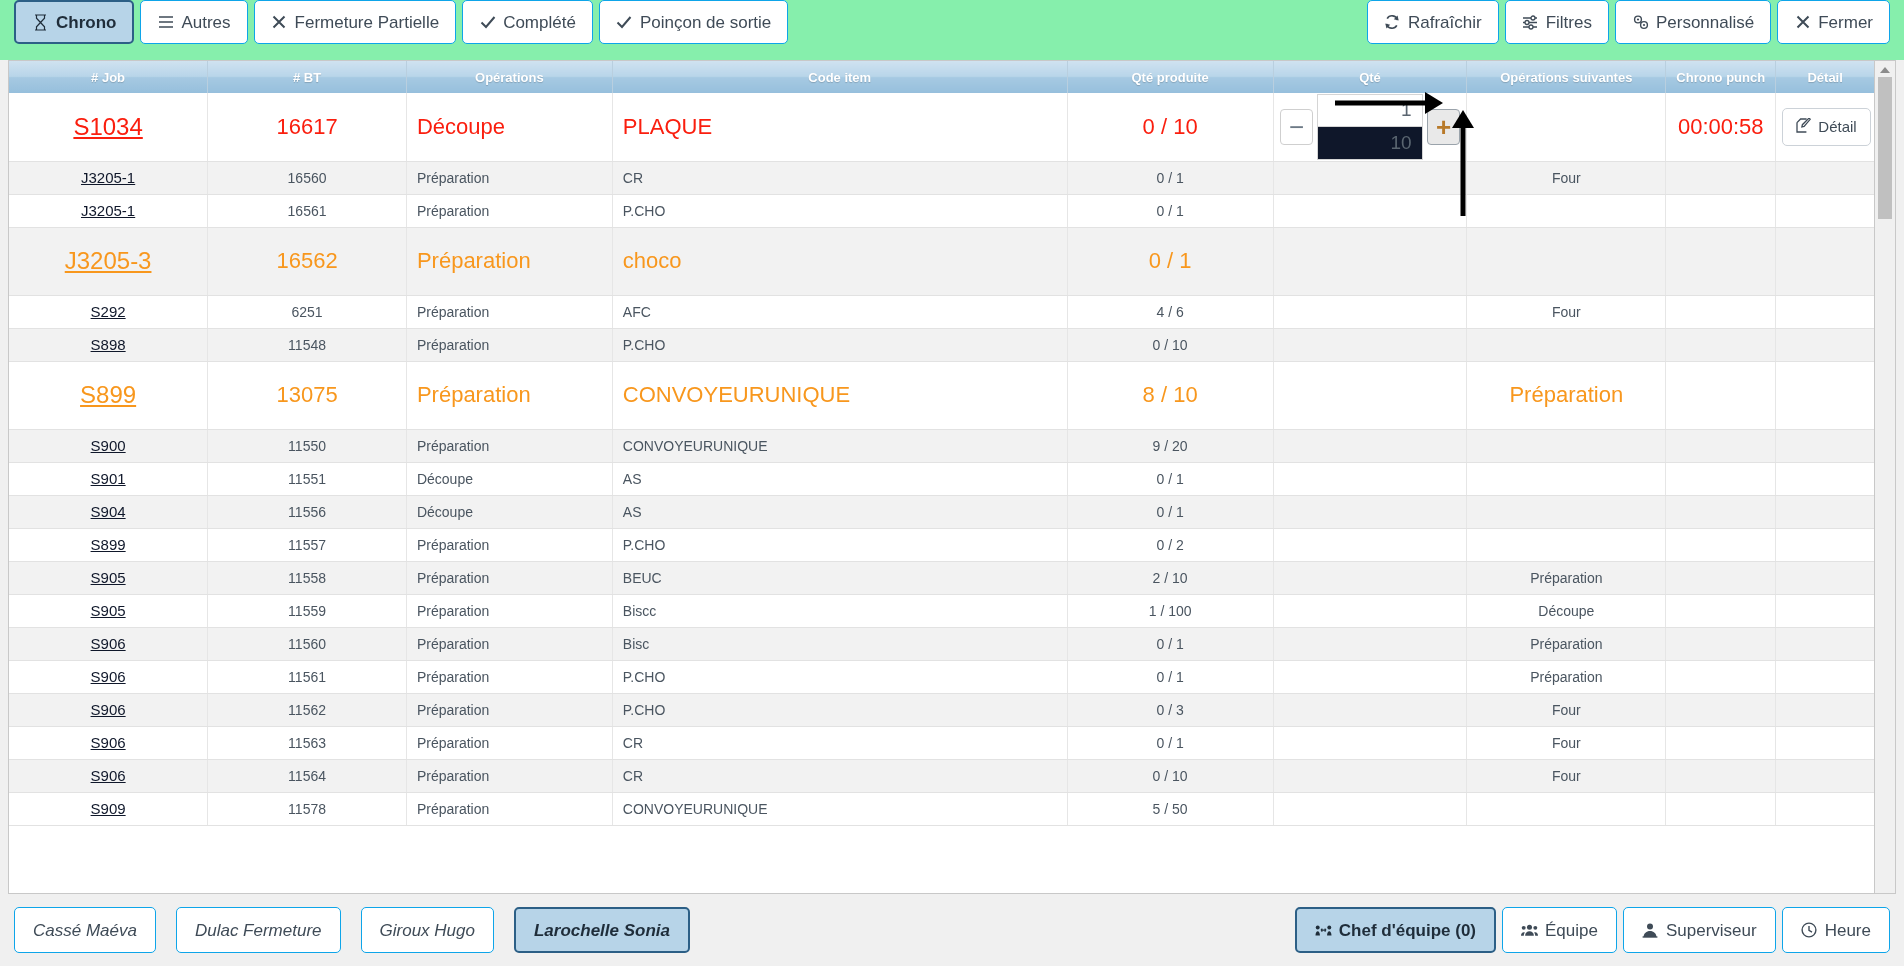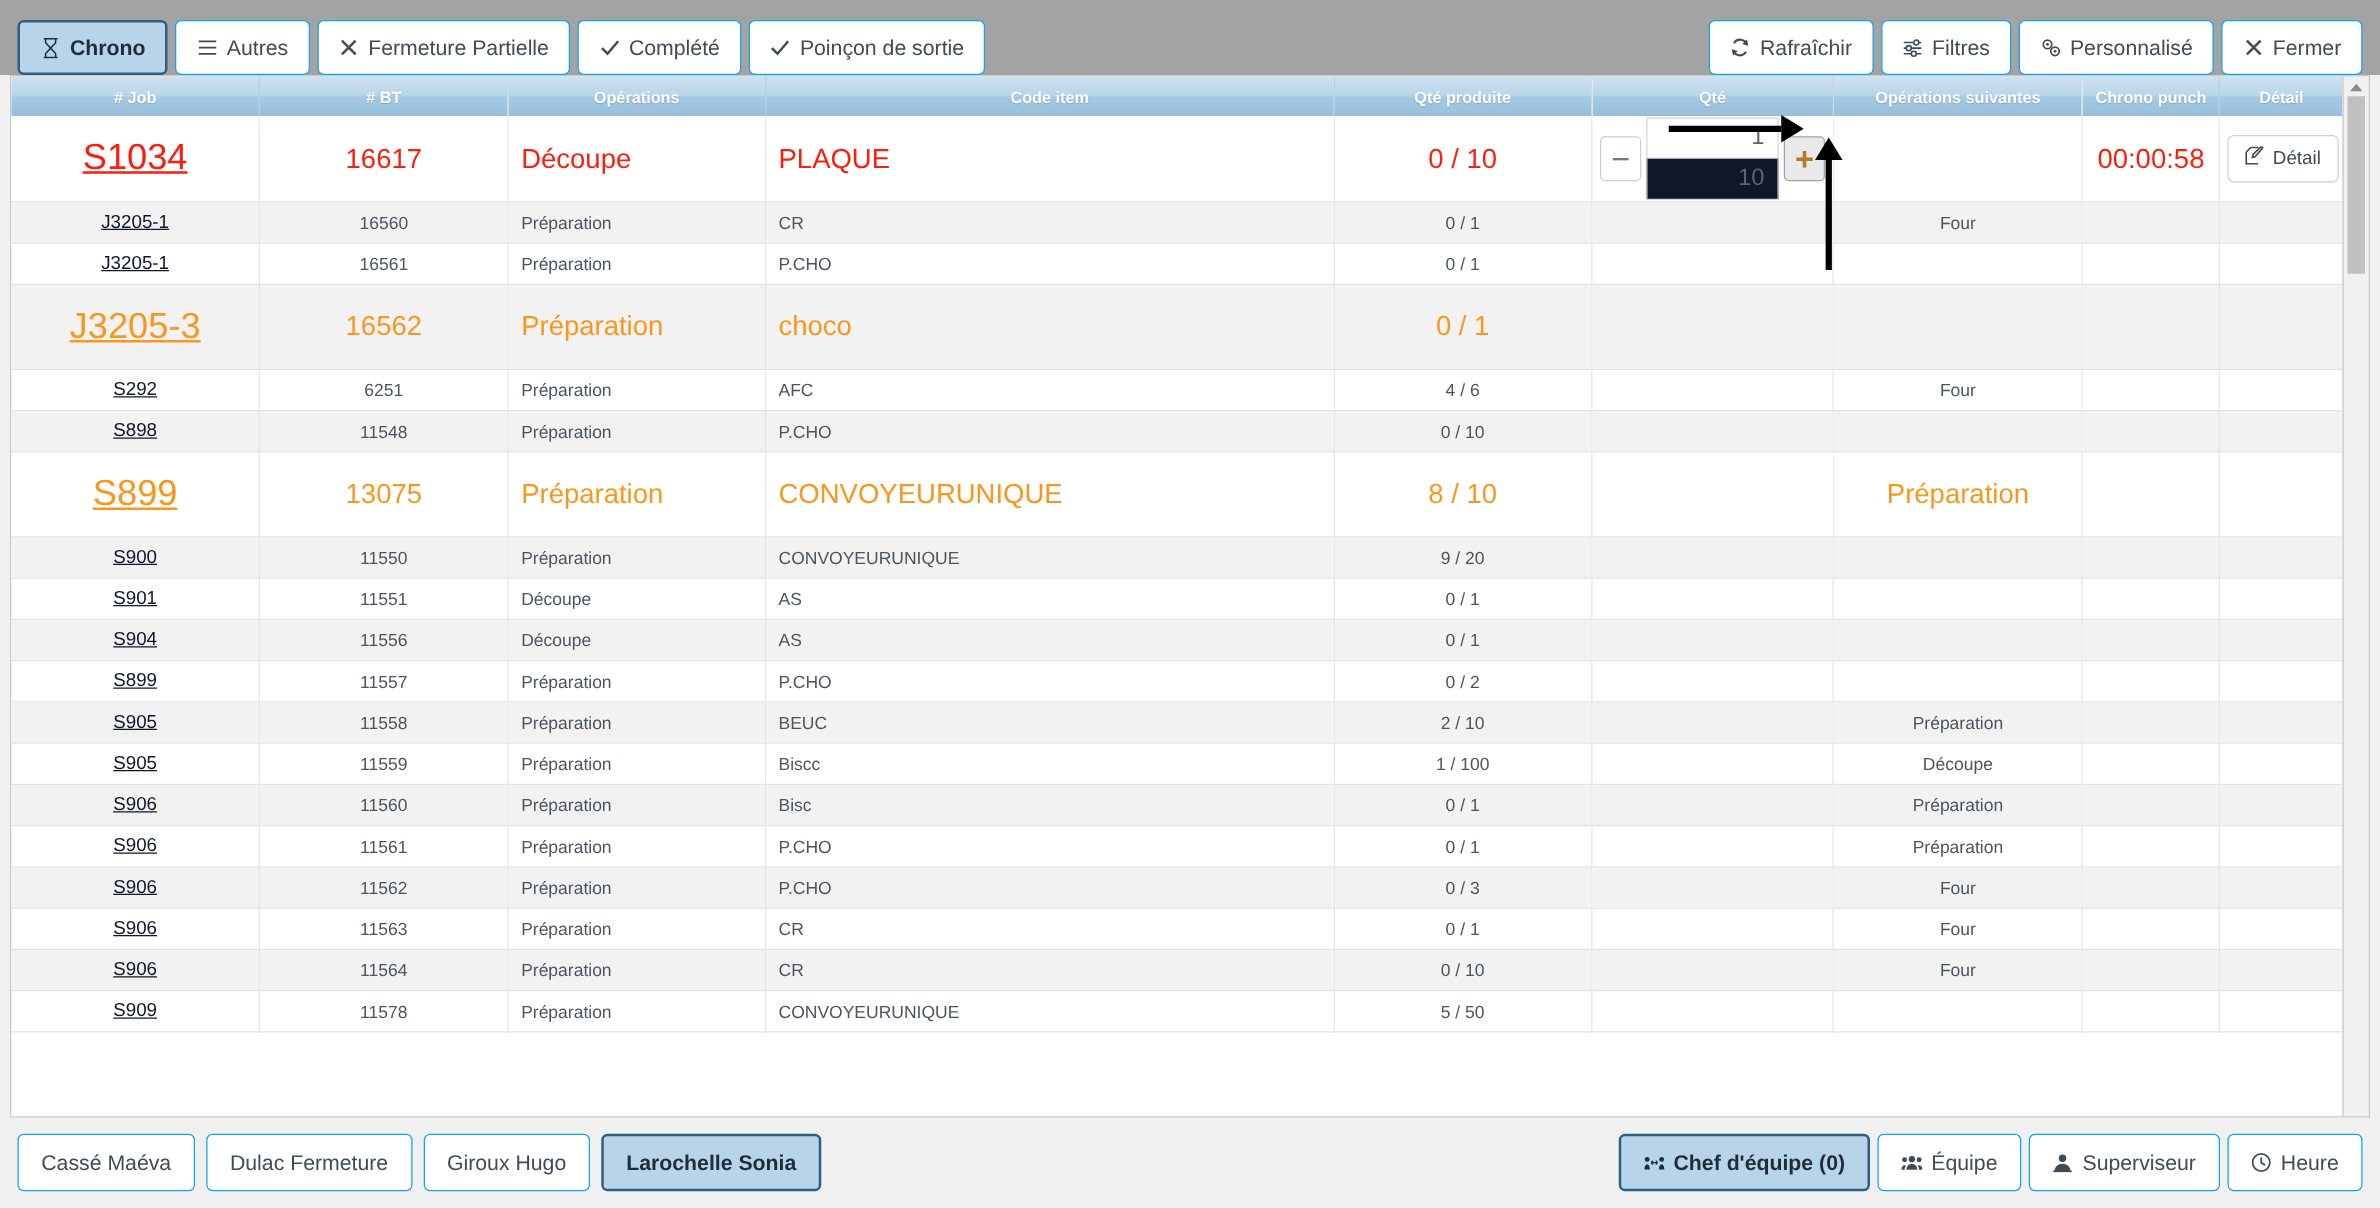--- a/index.html
+++ b/index.html
@@ -15,23 +15,23 @@
     background: #f0f0f0;
     display: flex;
     flex-direction: column;
   }
 
   
   .toolbar {
     height: 60px;
     flex: 0 0 60px;
     display: flex;
-    align-items: flex-end;
+    align-items: flex-start;
     padding: 0 14px;
-    background: #a3a3a3;
+    background: #86efac;
   }
   .tb-left { display: flex; align-items: center; gap: 6px; }
   .tb-right { display: flex; align-items: center; gap: 6px; margin-left: auto; padding-left: 16px; }
 
   .btn {
     display: inline-flex;
     align-items: center;
     justify-content: center;
     gap: 7px;
     height: 44px;
@@ -112,21 +112,21 @@
 
   .joblink {
     color: #0f172a;
     text-decoration: underline;
     cursor: pointer;
     font-size: 15px;
   }
 
   
   tr.hl td { height: 68px; font-size: 22px; background: #f2f2f2; }
-  tr.hl td .joblink { font-size: 29px; }
+  tr.hl td .joblink { font-size: 24px; }
   tr.red td, tr.red .joblink { color: #fa1e0e; }
   tr.orange td, tr.orange .joblink { color: #f8971d; }
   tr.red .joblink { text-decoration-color: #fa1e0e; }
   tr.orange .joblink { text-decoration-color: #f8971d; }
   tr.hl.alt td { background: #f2f2f2; }
   tr.hl.white td { background: #ffffff; }
 
   
   .qty-cell { position: relative; }
   .stepper {
@@ -216,21 +216,21 @@
   
   .bottombar {
     height: 72px;
     flex: 0 0 72px;
     display: flex;
     align-items: center;
     padding: 0 14px;
     background: #f0f0f0;
     gap: 6px;
   }
-  .bb-left { display: flex; align-items: center; gap: 9px; }
+  .bb-left { display: flex; align-items: center; gap: 20px; font-style: italic; }
   .bb-right { display: flex; align-items: center; gap: 6px; margin-left: auto; }
   .btn.emp { height: 46px; padding: 0 18px; font-size: 17px; }
 </style>
 </head>
 <body>
 
 <div id="app">
 
   <div class="toolbar">
     <div class="tb-left" id="tb-left">

